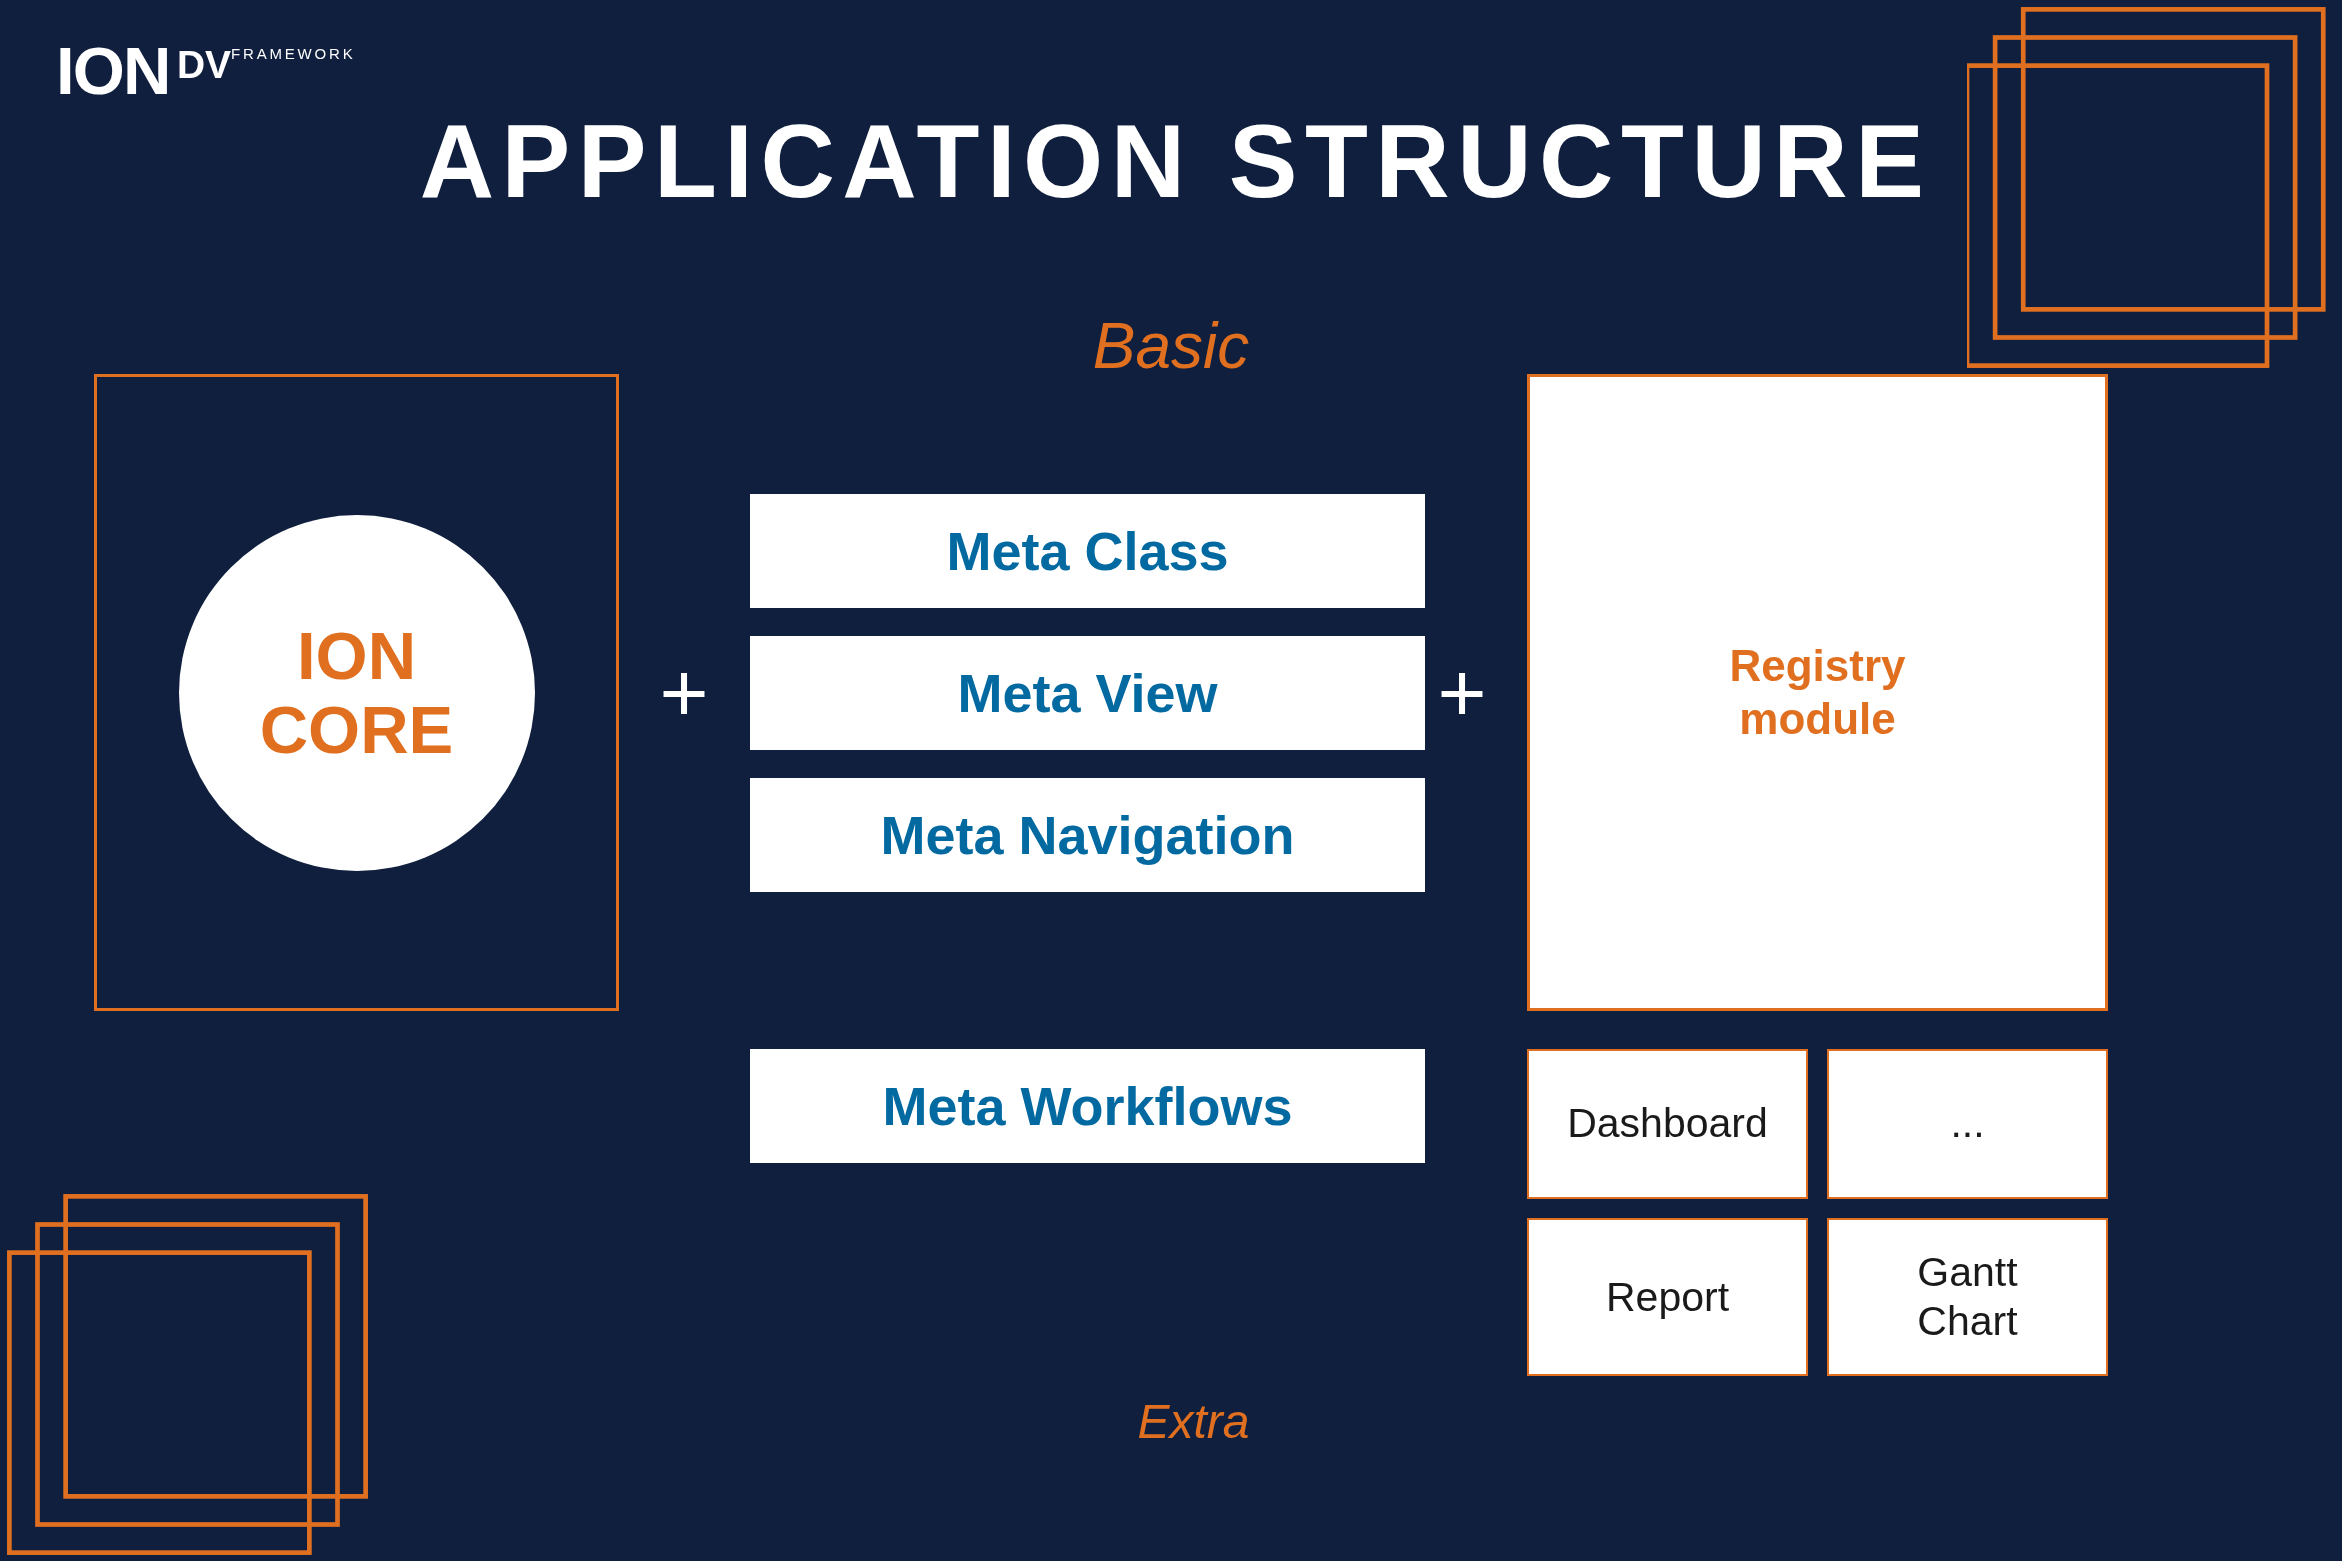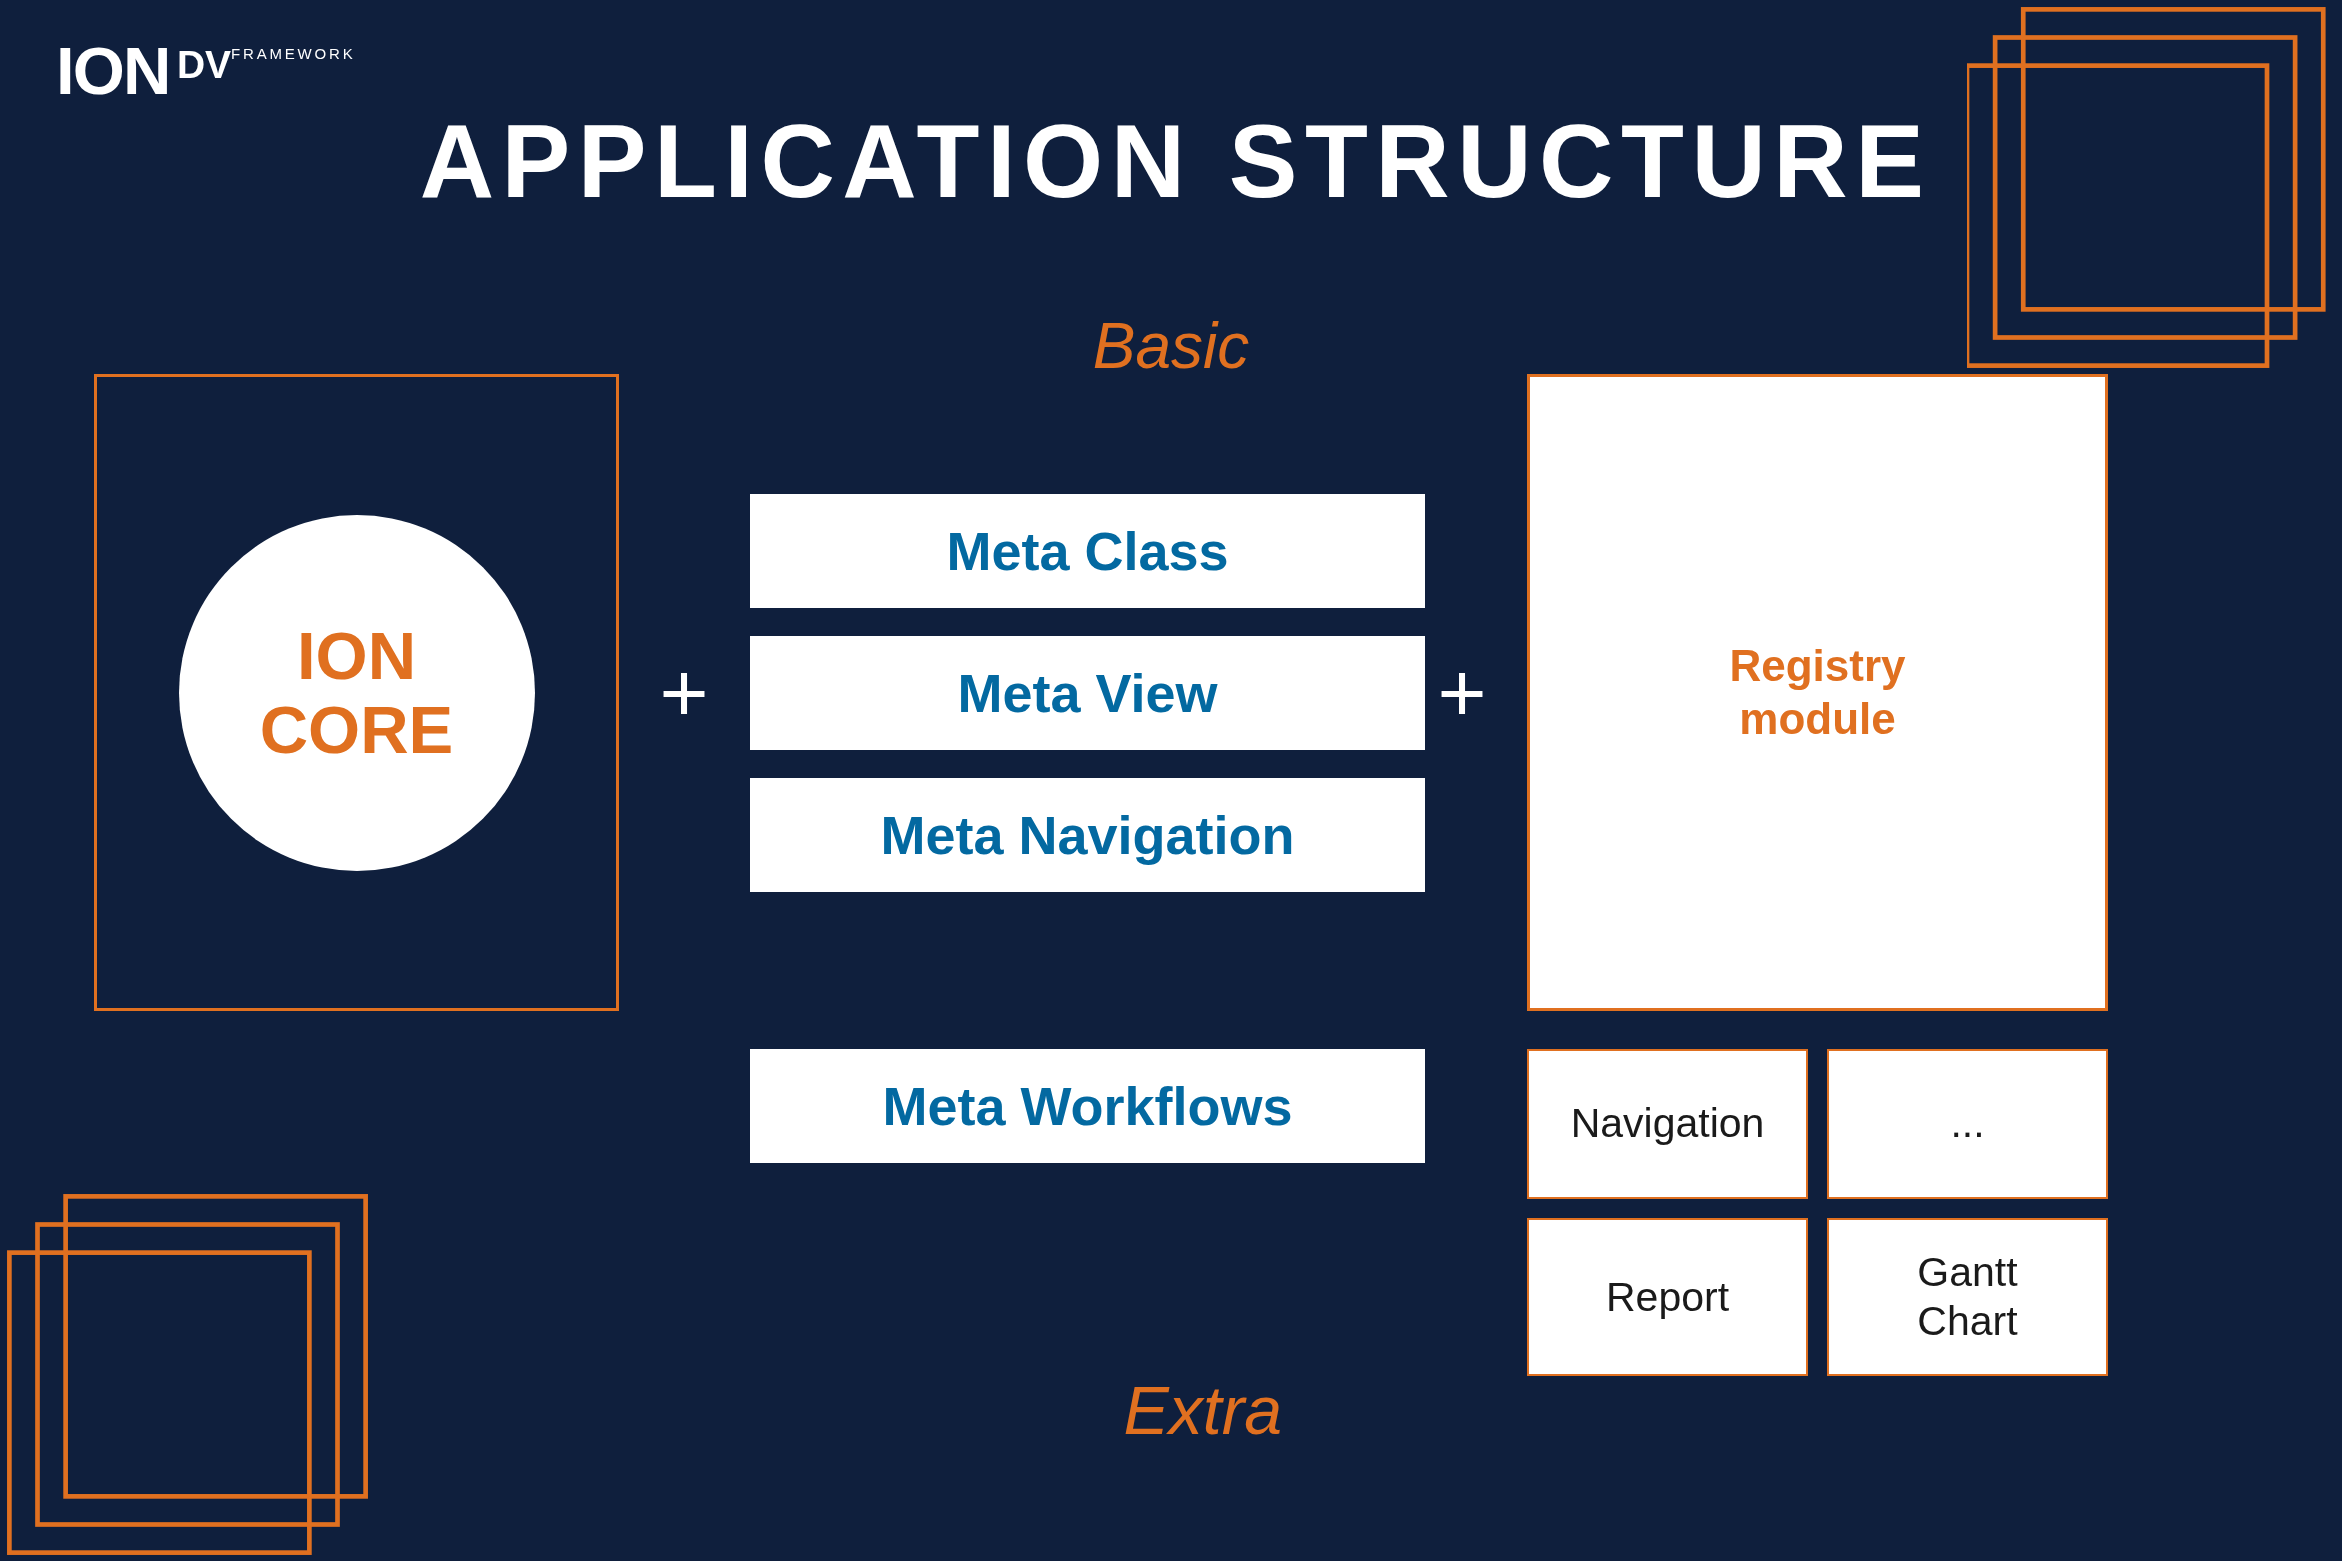--- a/index.html
+++ b/index.html
@@ -85,21 +85,21 @@
       font-weight: 400;
     }
 
     
     .label-extra {
       position: absolute;
       bottom: 19px;
       left: 50%;
       transform: translateX(-30%);
       color: #e07020;
-      font-size: 68px;
+      font-size: 48px;
       font-style: italic;
       font-weight: 400;
     }
 
     
     .ion-core-section {
       position: absolute;
       top: 112px;
       left: 0;
       width: 525px;
@@ -324,21 +324,21 @@
   </div>
 
   <div class="meta-extra-section">
     <div class="meta-item">
       <span class="meta-item-text">Meta Workflows</span>
     </div>
   </div>
 
   <div class="module-tiles">
     <div class="module-tile">
-      <span class="module-tile-text">Navigation</span>
+      <span class="module-tile-text">Dashboard</span>
     </div>
     <div class="module-tile">
       <span class="module-tile-text">...</span>
     </div>
     <div class="module-tile">
       <span class="module-tile-text">Report</span>
     </div>
     <div class="module-tile">
       <span class="module-tile-text">Gantt<br>Chart</span>
     </div>

